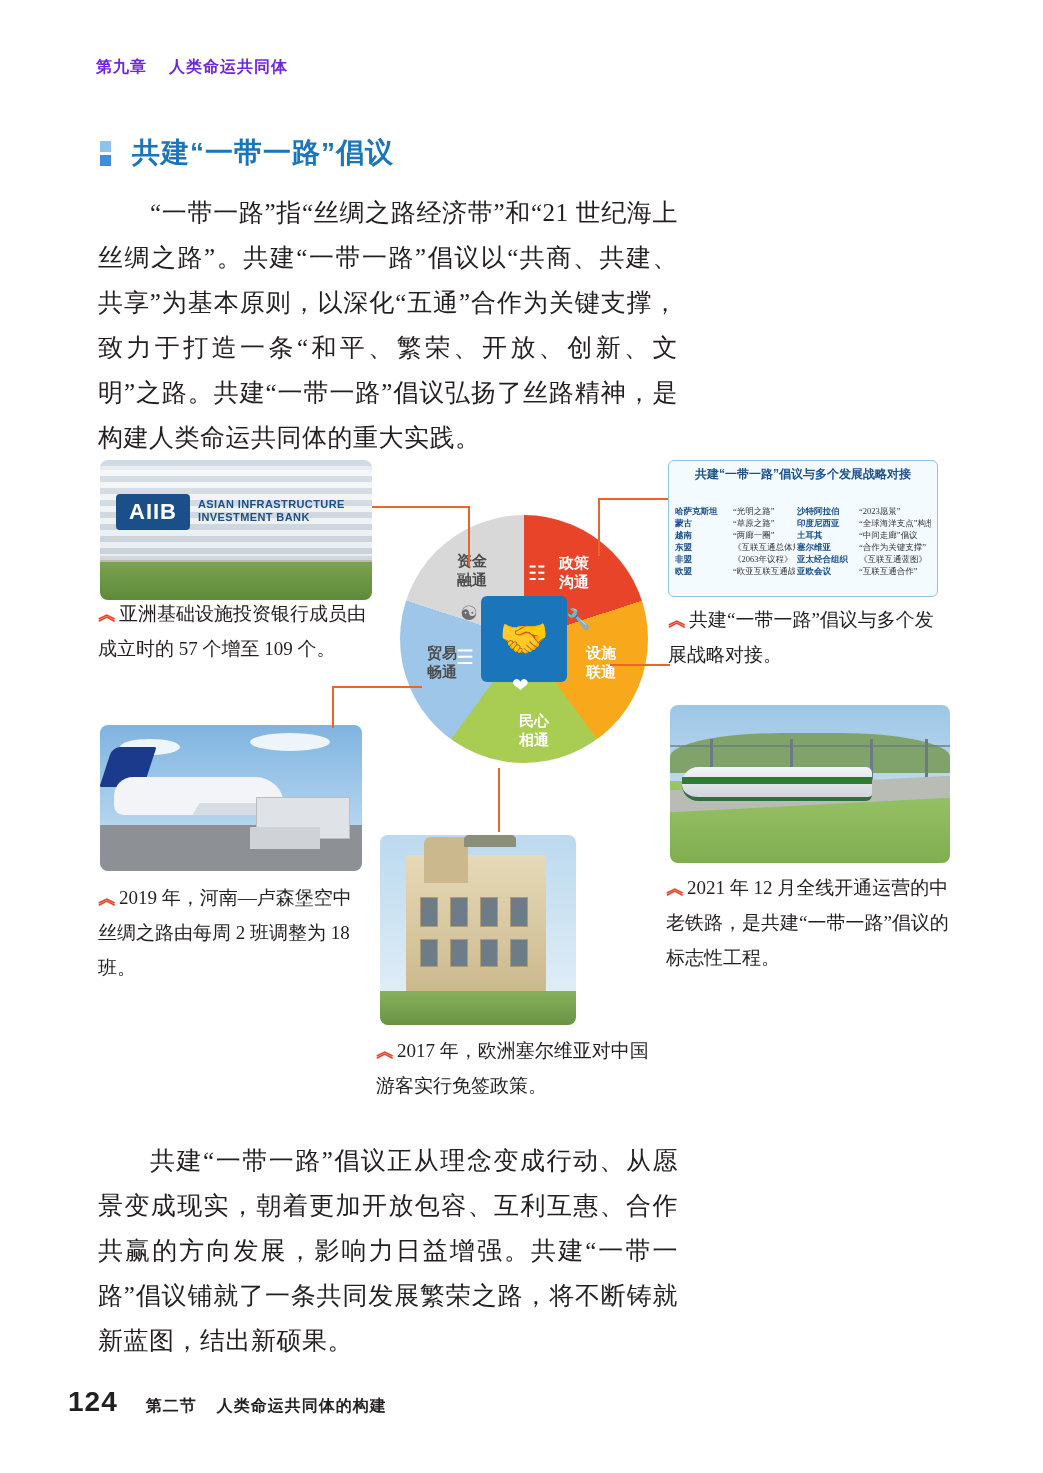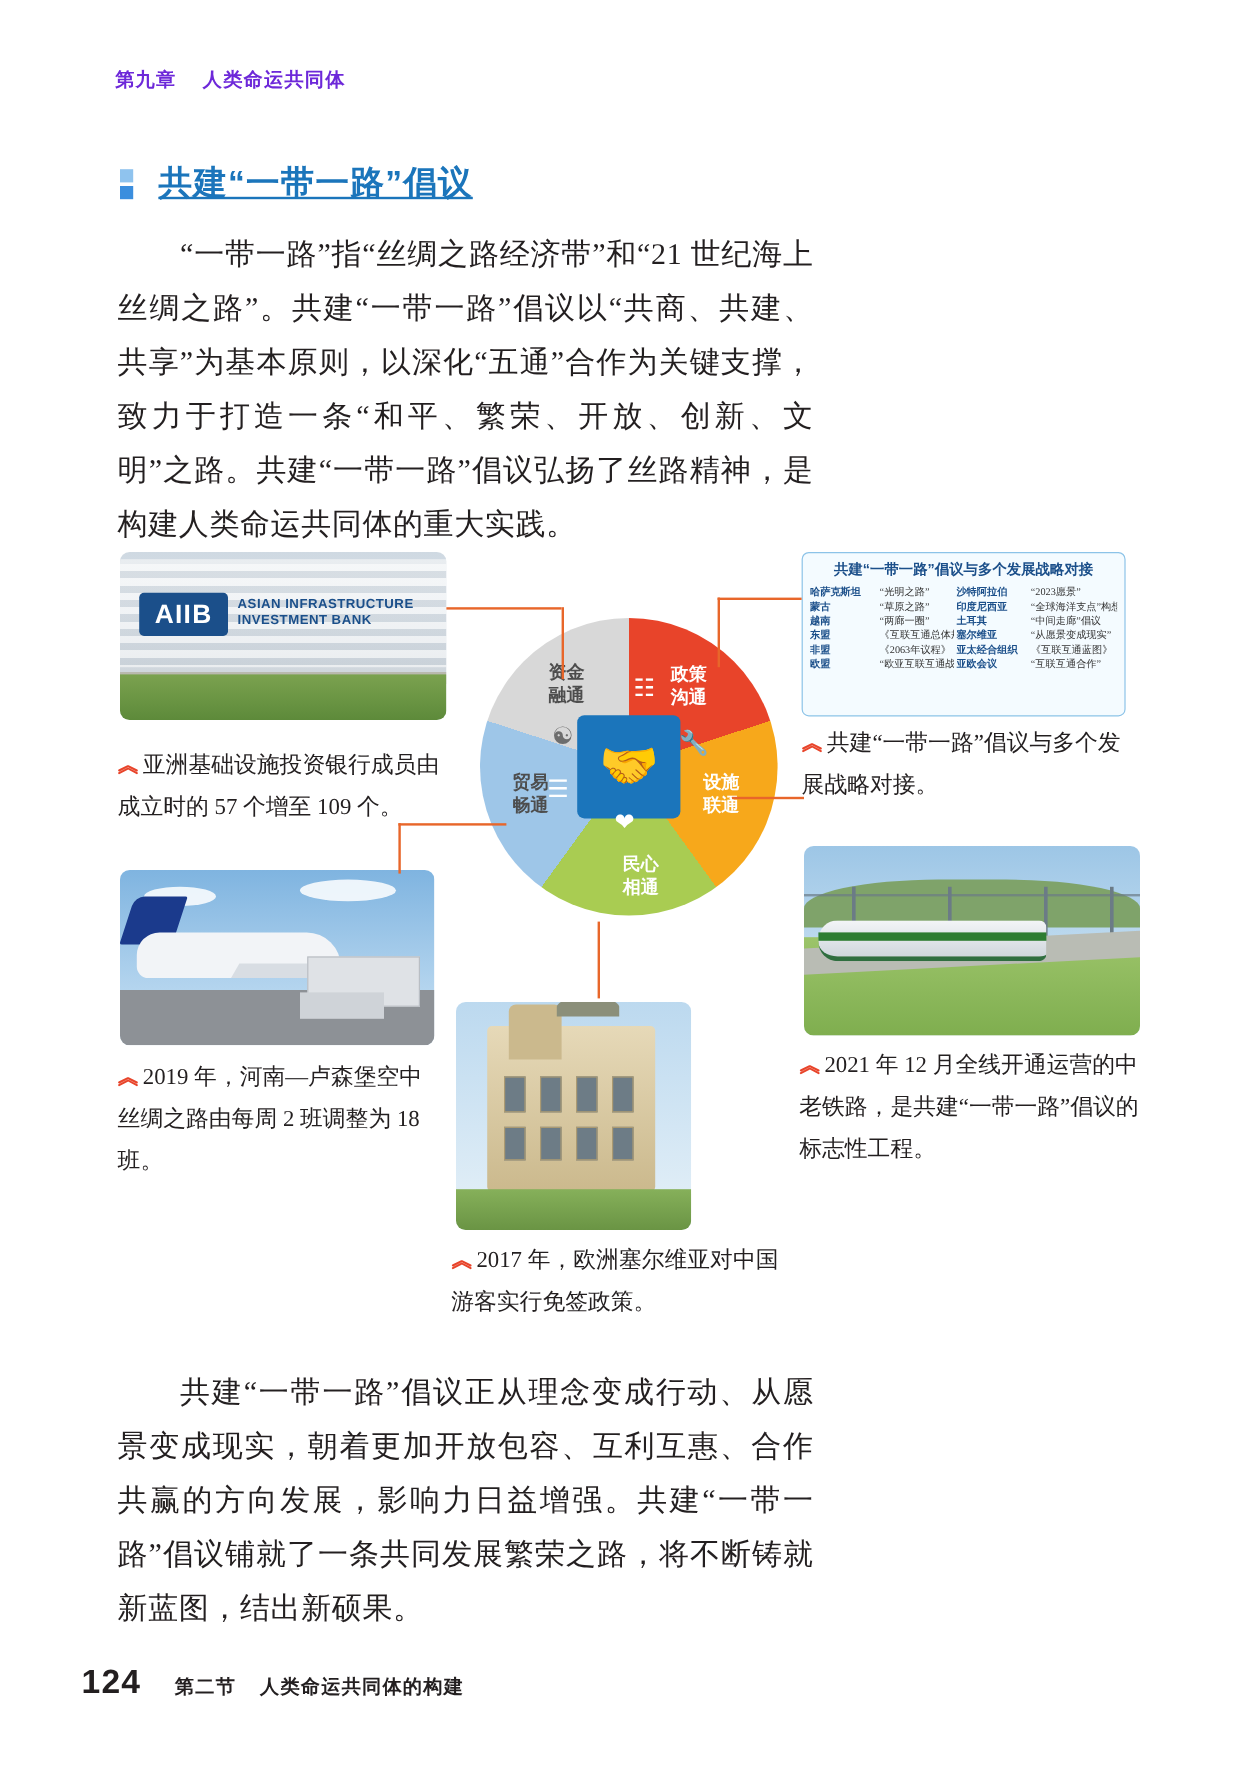--- a/index.html
+++ b/index.html
@@ -24,21 +24,21 @@
   
   .section-head{
     position:absolute;left:100px;top:134px;
     display:flex;align-items:center;
   }
   .head-marks{display:inline-block;width:22px;margin-right:10px;}
   .head-marks .sq{display:block;width:11px;height:11px;background:#3b8ede;}
   .head-marks .sq.small{width:11px;height:11px;background:#8fc3ee;margin-bottom:3px;margin-left:0;}
   .section-title{
     font-family:"Liberation Sans", sans-serif;
-    font-size:28px;font-weight:bold;color:#1b75bb;letter-spacing:1px;text-decoration:underline;
+    font-size:28px;font-weight:bold;color:#1b75bb;letter-spacing:1px;
   }
 
   
   .para{
     position:absolute;
     font-size:25px;
     line-height:45px;
     text-align:justify;
     letter-spacing:0.5px;
   }
@@ -114,34 +114,34 @@
   .hands{font-size:40px;color:#fff;line-height:1;}
   .slice-label{position:absolute;font-family:"Liberation Sans",sans-serif;font-weight:bold;font-size:15px;color:#fff;text-align:center;line-height:19px;}
   .slice-label.dark{color:#4d4d4d;}
   .slice-icon{position:absolute;font-size:20px;color:#fff;}
   .slice-icon.dark{color:#6d6d6d;}
 
   
   .strategy-box{position:absolute;left:578px;top:10px;width:268px;height:135px;
      border:1px solid #8cc3e8;border-radius:6px;background:#f4fbff;}
   .strategy-title{font-family:"Liberation Sans",sans-serif;font-weight:bold;font-size:12px;color:#1b4f8a;text-align:center;margin-top:5px;}
-  .strategy-cols{display:flex;padding:4px 6px 0 6px;gap:2px;}
+  .strategy-cols{display:flex;padding:4px 6px 0 6px;gap:2px;margin-top:18px;}
   .scol{font-size:8.5px;line-height:12px;}
   .scol.c1{width:56px;}
   .scol.c2{width:62px;}
   .scol.c3{width:60px;}
   .scol.c4{width:72px;}
   .scol div{white-space:nowrap;overflow:hidden;}
   .scol.c1 div, .scol.c3 div{font-weight:bold;color:#1b4f8a;}
   .scol.c2 div, .scol.c4 div{color:#333;}
 
   
   .caption{position:absolute;font-size:19px;line-height:35px;color:#231f20;}
   .caption .mark{color:#e8442a;font-weight:bold;margin-right:2px;}
-  #cap-aiib{left:8px;top:170px;width:280px;}
+  #cap-aiib{left:8px;top:146px;width:280px;}
   #cap-strategy{left:578px;top:152px;width:280px;}
   #cap-plane{left:8px;top:430px;width:270px;}
   #cap-rail{left:576px;top:420px;width:286px;}
   #cap-serbia{left:286px;top:583px;width:290px;}
   .fig-no{position:absolute;left:280px;top:650px;width:330px;text-align:center;font-size:19px;color:#231f20;}
 
   
   .conn{position:absolute;background:#e8662a;}
   .conn.h{height:1.5px;}
   .conn.v{width:1.5px;}
@@ -284,21 +284,21 @@
           <div>土耳其</div>
           <div>塞尔维亚</div>
           <div>亚太经合组织</div>
           <div>亚欧会议</div>
           <div></div>
         </div>
         <div class="scol c4">
           <div>“2023愿景”</div>
           <div>“全球海洋支点”构想</div>
           <div>“中间走廊”倡议</div>
-          <div>“从愿景变成现实”</div>
+          <div>“合作为关键支撑”</div>
           <div>《互联互通蓝图》</div>
           <div>“互联互通合作”</div>
           <div></div>
         </div>
       </div>
     </div>
 
     <div class="conn h" style="left:282px;top:56px;width:96px;"></div>
     <div class="conn v" style="left:378px;top:56px;height:60px;"></div>
     <div class="conn v" style="left:508px;top:48px;height:58px;"></div>

